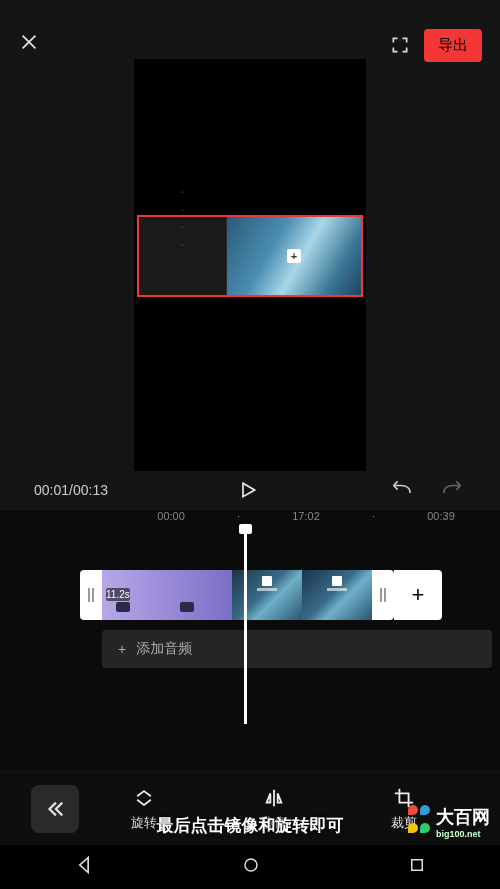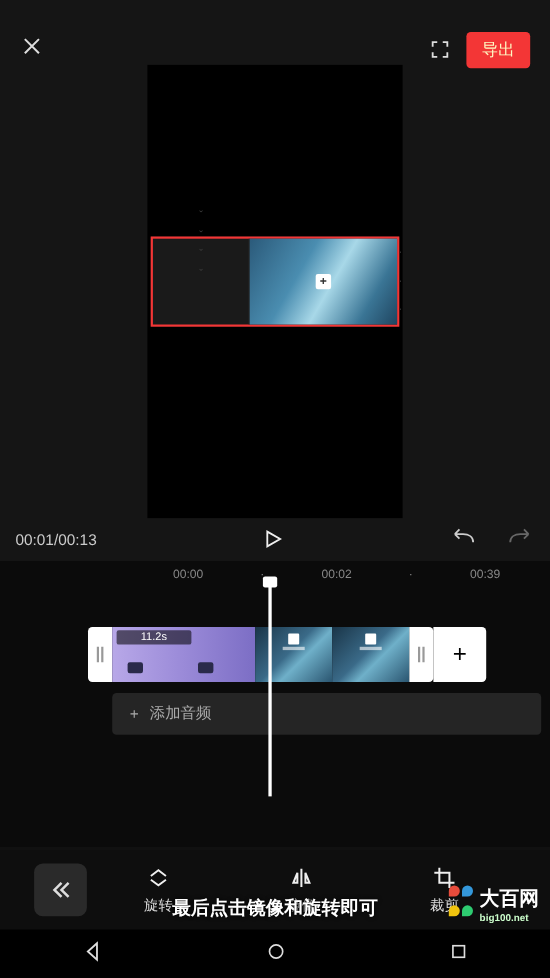--- a/index.html
+++ b/index.html
@@ -17,21 +17,21 @@
     align-items: center;
     justify-content: space-between;
     padding: 0 18px;
     background: #151515;
   }
   .header-left, .header-right { display: flex; align-items: center; gap: 14px; }
   .close-icon { font-size: 24px; color: #ddd; cursor: pointer; }
   .fullscreen-icon { color: #ddd; display:flex; align-items:center; }
   .export-btn {
     background: #f33636;
-    color: #fef9c3;
+    color: #000000;
     border: none;
     border-radius: 4px;
     padding: 7px 14px;
     font-size: 15px;
   }
   .preview-area {
     background: #151515;
     height: 380px;
     display: flex;
     align-items: center;
@@ -72,37 +72,37 @@
     font-size:11px; font-weight:bold; border-radius:2px;
   }
   .rclip-edge{ position:absolute; right:-12px; top:0; width:10px;height:100%;
     display:flex;flex-direction:column;justify-content:space-around;
     font-size:6px;color:#888;}
   .controls {
     background: #151515;
     height: 40px;
     display: flex;
     align-items: center;
-    padding: 0 14px;
+    padding: 0 34px;
     gap: 10px;
   }
   .time-text { font-size: 14px; color: #ccc; }
   .play-btn { flex:1; display:flex; justify-content:center; color:#eee; }
   .undo-redo { display:flex; gap:26px; color:#ccc; }
   .timeline-wrap {
     background: #0b0b0b;
     position: relative;
     height: 260px;
   }
   .ruler {
     height: 24px;
     display: flex;
     color: #888;
     font-size: 11px;
-    align-items: center;
+    align-items: flex-start;
     padding-left: 80px;
     margin-left: 32px;
   }
   .ruler span { width: 140px; text-align:center; }
   .ruler span.dot{ width:20px; text-align:center;}
   .track-area { position: relative; padding-top: 36px; }
   .mute-col {
     position: absolute; left: 6px; top: 46px;
     width: 58px; text-align:center;
     color:#ccc; font-size:11px;
@@ -119,23 +119,23 @@
     width: 22px; height: 50px; background:#fff; border-radius:4px 0 0 4px;
     display:flex;align-items:center;justify-content:center;color:#888;
   }
   .handle.r{ border-radius:0 4px 4px 0;}
   .clip1 {
     width: 130px; height:50px;
     background: linear-gradient(to right,#b8a8e8 0%,#9a8ad8 50%,#7c6ec5 100%);
     position:relative; overflow:hidden;
   }
   .clip1 .dur {
-    position:absolute; top:3px; left:4px;
+    position:absolute; top:18px; left:4px;
     background: rgba(0,0,0,.55);
-    font-size:10px; padding:1px 22px; border-radius:2px;
+    font-size:10px; padding:1px 0; border-radius:2px;
   }
   .clip1 .mini{ position:absolute; bottom:8px; display:flex; gap:50px; left:14px;}
   .clip1 .mini i{ width:14px;height:10px;background:#2a2a4a;border-radius:2px;display:block;}
   .clip2, .clip3 {
     width: 70px; height:50px;
     background: linear-gradient(135deg,#1a3548 0%,#3a6a88 45%,#6fb0c9 60%,#2a5570 100%);
     position:relative;
   }
   .clip2::before, .clip3::before{
     content:""; position:absolute; top:6px; left:50%; transform:translateX(-50%);
@@ -281,21 +281,21 @@
           <path d="M4 18c0-6 5-9 11-9h9m0 0l-5-5m5 5l-5 5"></path>
         </svg>
     </span>
   </span>
 </div>
 
 <div class="timeline-wrap">
   <div class="ruler">
     <span>00:00</span>
     <span class="dot">·</span>
-    <span>00:02</span>
+    <span>17:02</span>
     <span class="dot">·</span>
     <span>00:39</span>
   </div>
 
   <div class="track-area">
 
     <div class="clip-container">
       <div class="handle">
         <svg width="8" height="18" viewBox="0 0 8 18" stroke="#999" stroke-width="2">
             <path d="M2 2v14M6 2v14"></path>

